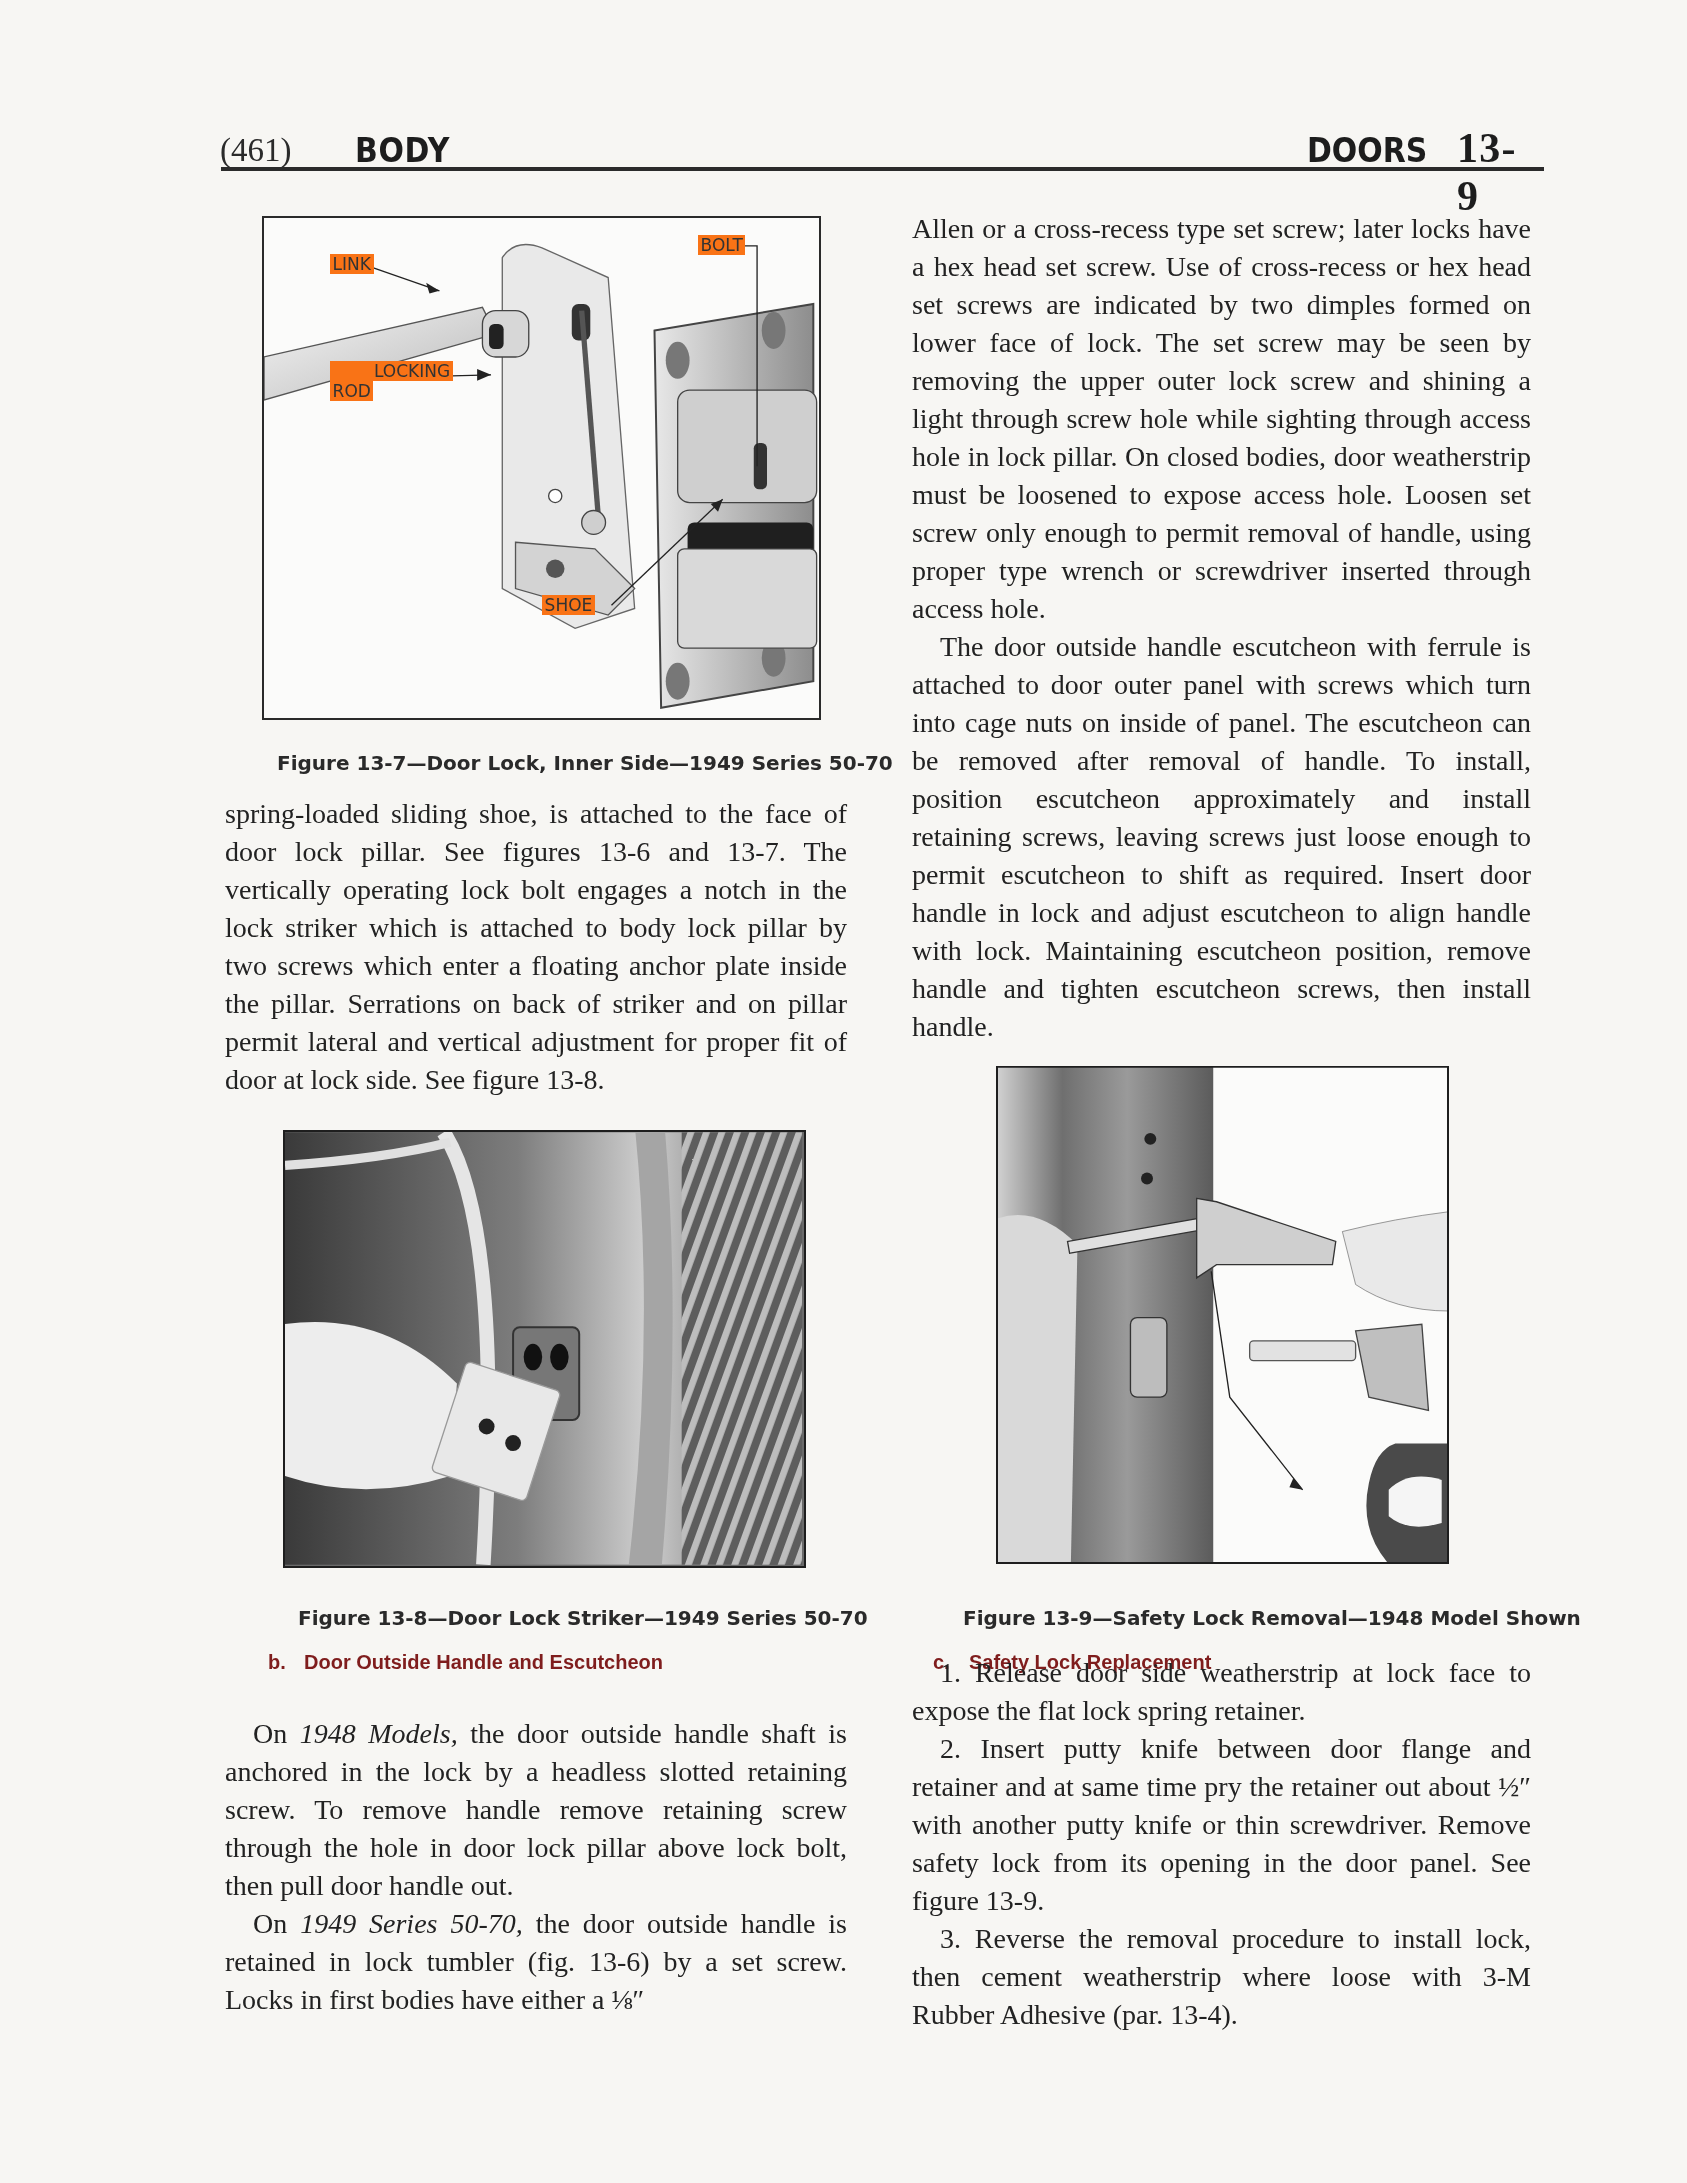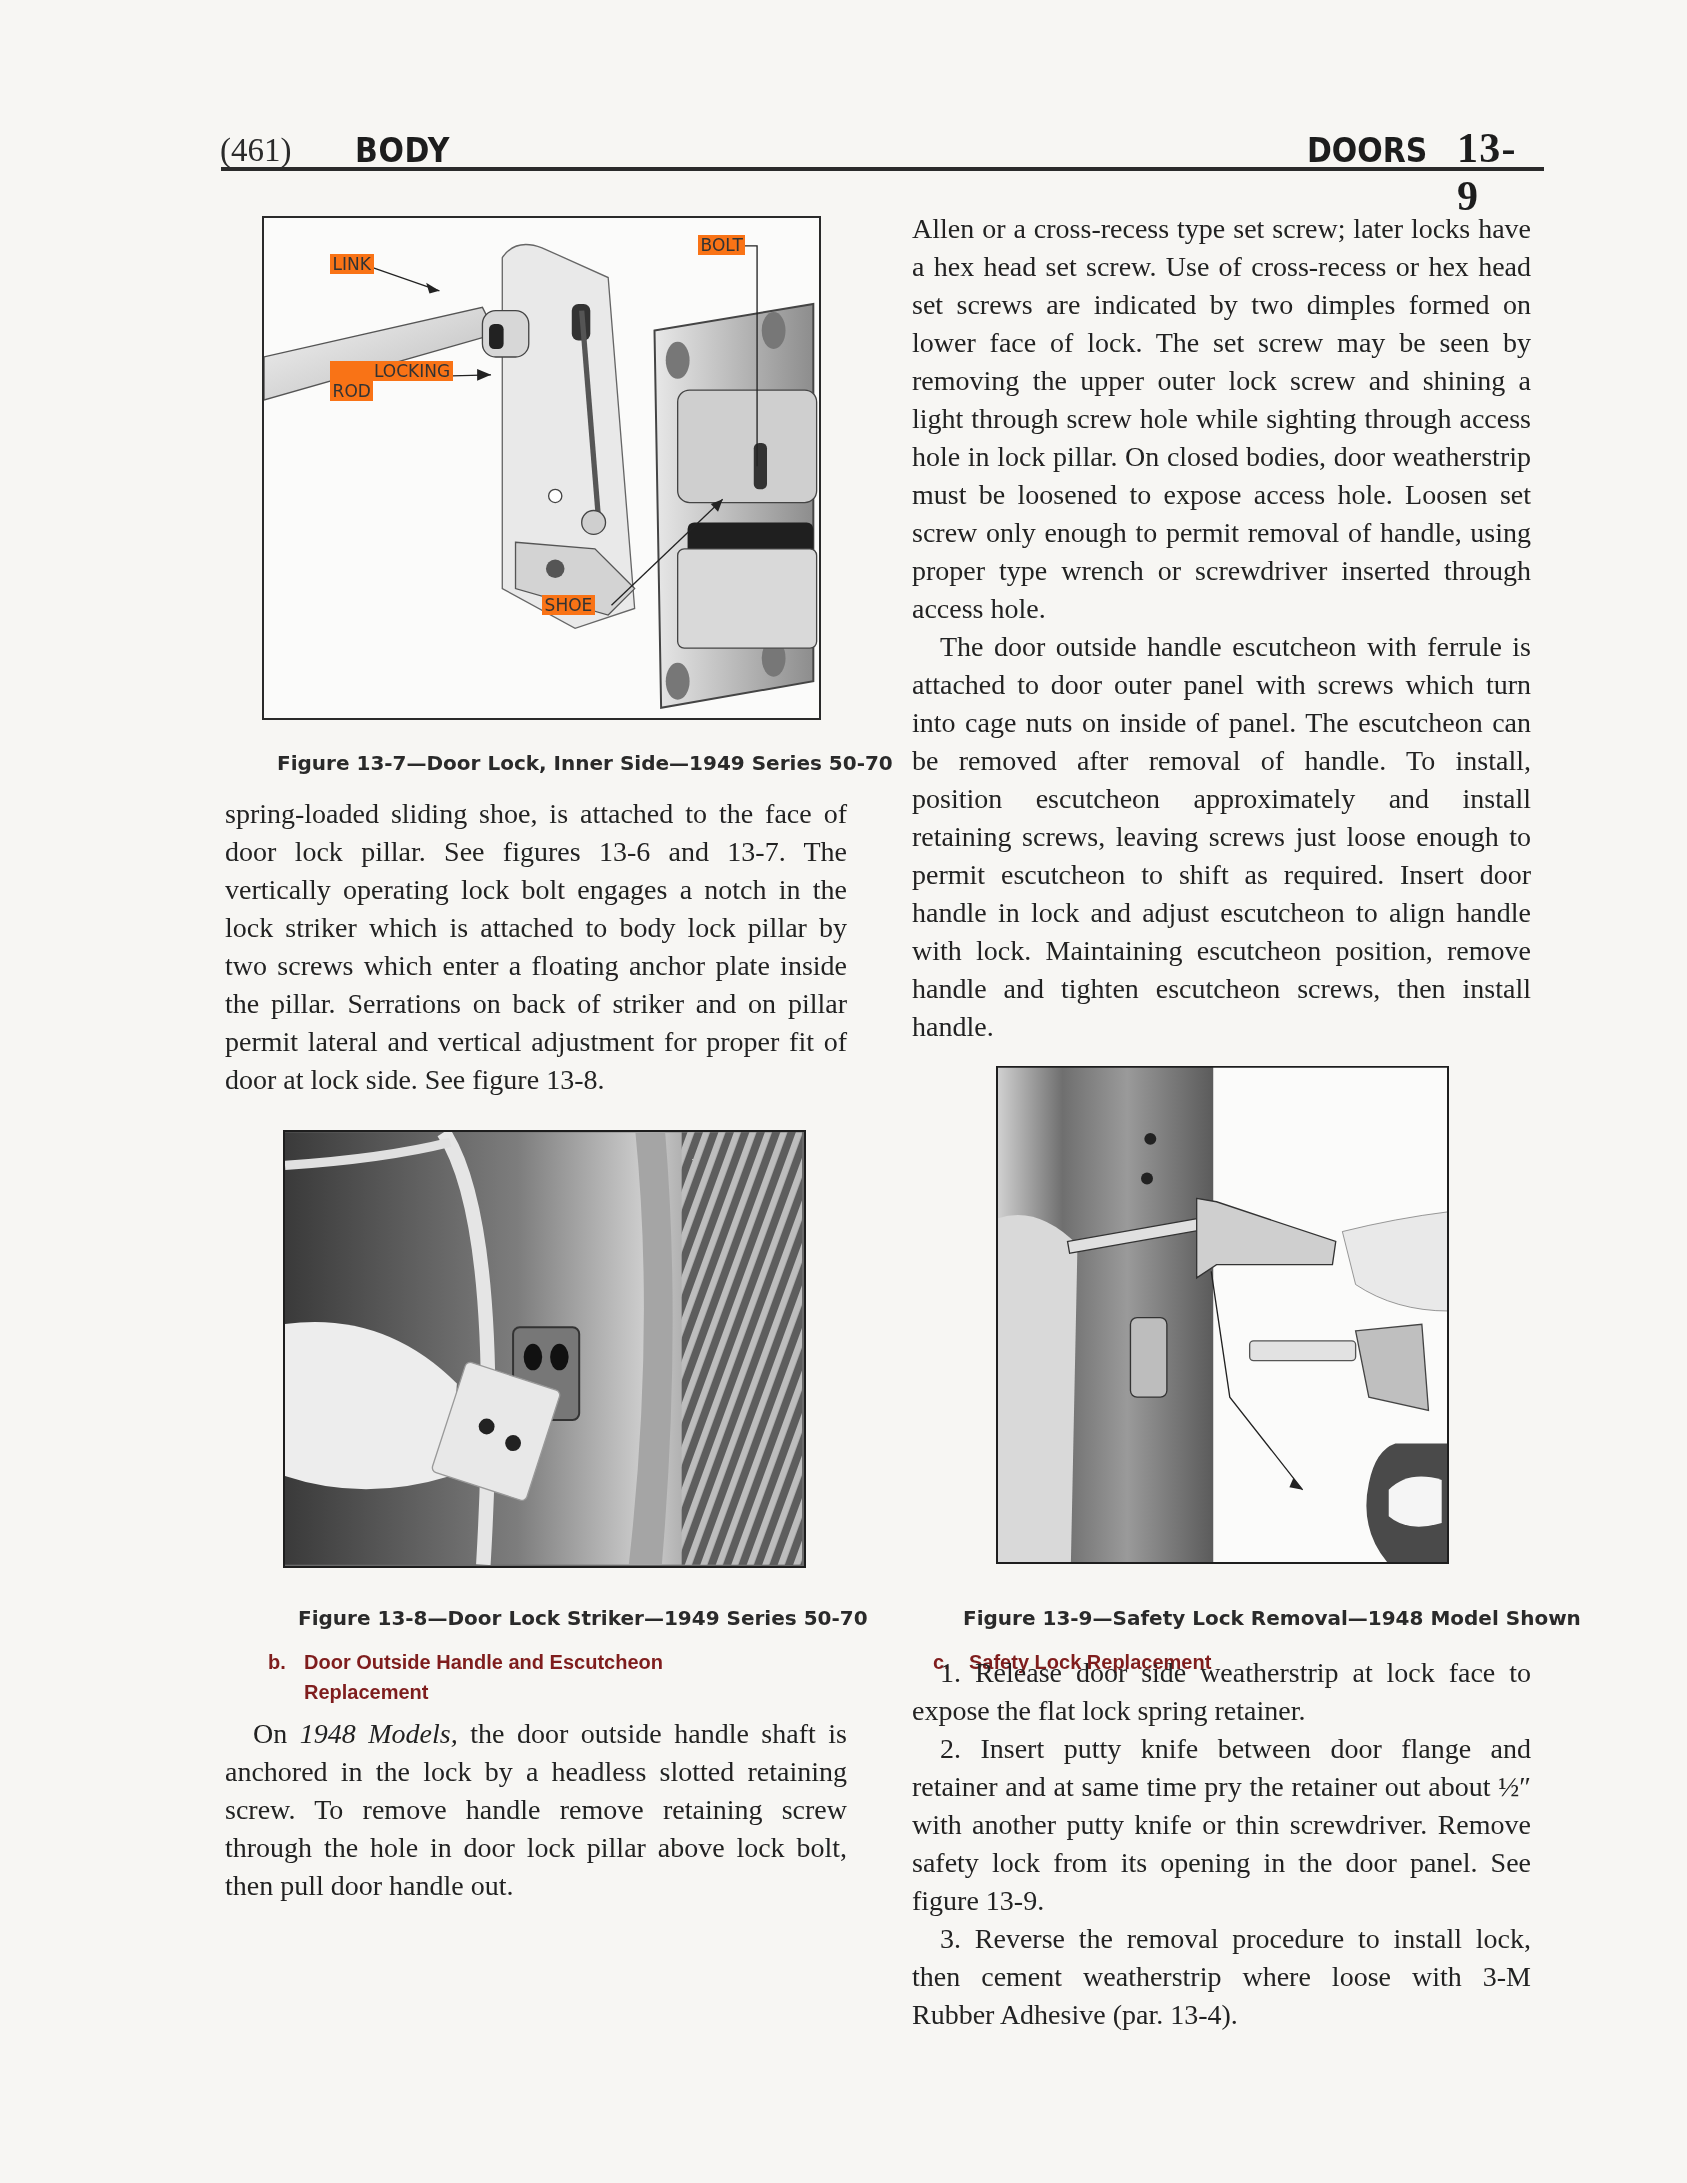--- a/index.html
+++ b/index.html
@@ -184,25 +184,25 @@
       <path d="M590,640 Q620,610 670,625 L670,690 Q620,705 590,680 Z" fill="#f5f5f5"></path>
 
       <polyline points="322,310 350,500 460,640" stroke="#222" stroke-width="2" fill="none"></polyline>
       <polygon points="460,640 446,622 440,636" fill="#222"></polygon>
     </svg>
   </div>
   <div class="cap cap-9">Figure 13-9—Safety Lock Removal—1948 Model Shown</div>
 
   <div class="sec-head sec-b">
     <span class="lbl">b.</span><span>Door Outside Handle and Escutcheon</span>
-    <span class="line2">Replacement</span>
   </div>
 
   <div class="col col-left-bot">
     <p class="ind"><span>On </span><span class="it">1948 Models,</span><span> the door outside handle shaft is anchored in the lock by a headless slotted retaining screw. To remove handle remove retaining screw through the hole in door lock pillar above lock bolt, then pull door handle out.</span></p>
+    <p class="ind"><span>On </span><span class="it">1949 Series 50-70,</span><span> the door outside handle is retained in lock tumbler (fig. 13-6) by a set screw. Locks in first bodies have either a ⅛″</span></p>
   </div>
 
   <div class="sec-head sec-c">
     <span class="lbl">c.</span><span>Safety Lock Replacement</span>
   </div>
 
   <div class="col col-right-bot">
     <p class="ind">1. Release door side weatherstrip at lock face to expose the flat lock spring retainer.</p>
     <p class="ind">2. Insert putty knife between door flange and retainer and at same time pry the retainer out about ½″ with another putty knife or thin screwdriver. Remove safety lock from its opening in the door panel. See figure 13-9.</p>
     <p class="ind">3. Reverse the removal procedure to install lock, then cement weatherstrip where loose with 3-M Rubber Adhesive (par. 13-4).</p>

